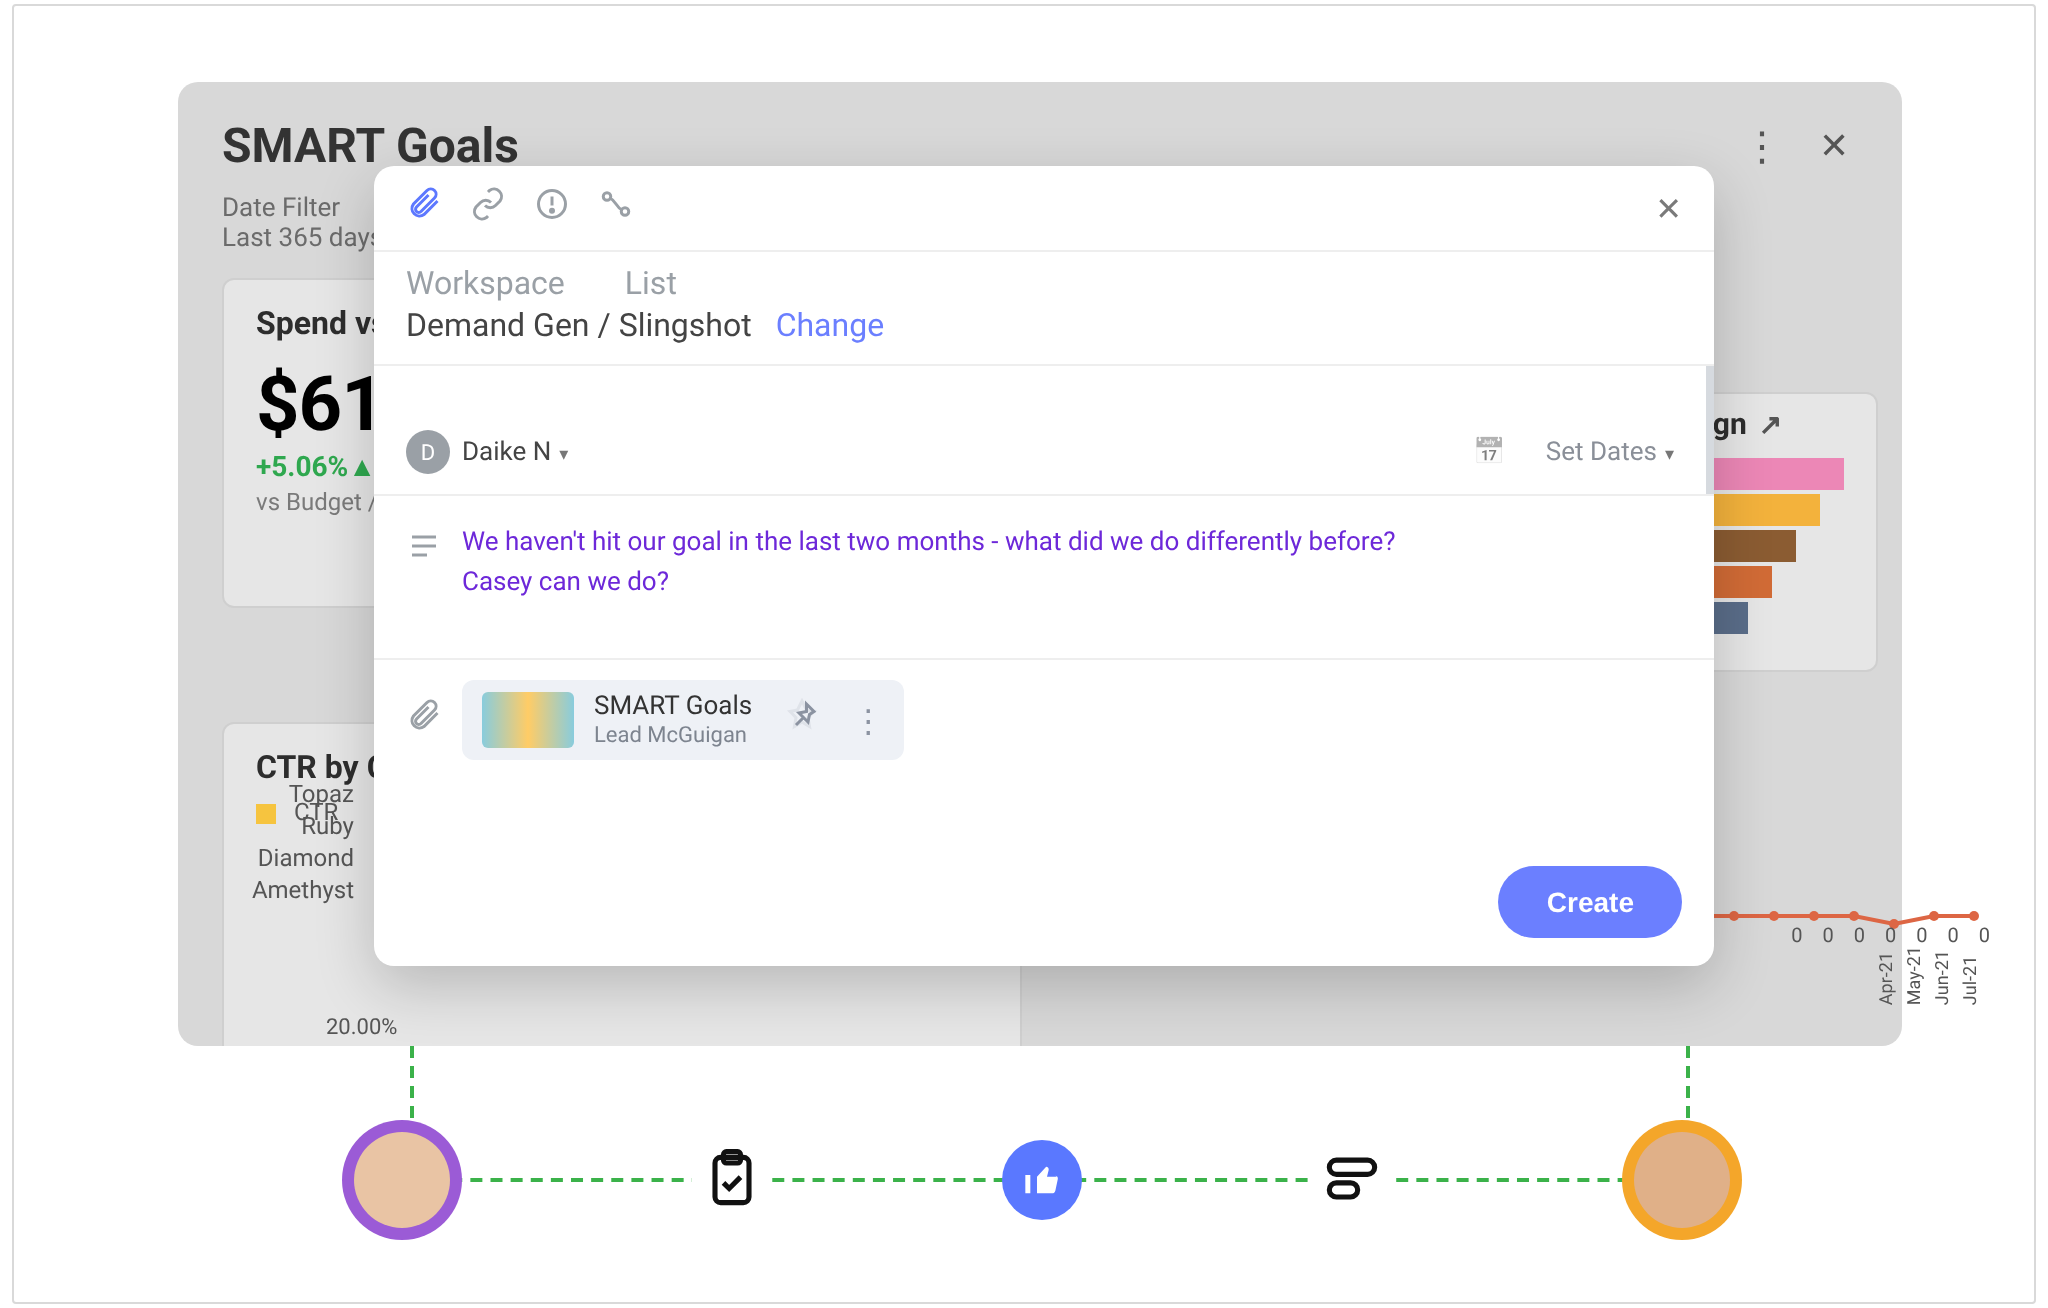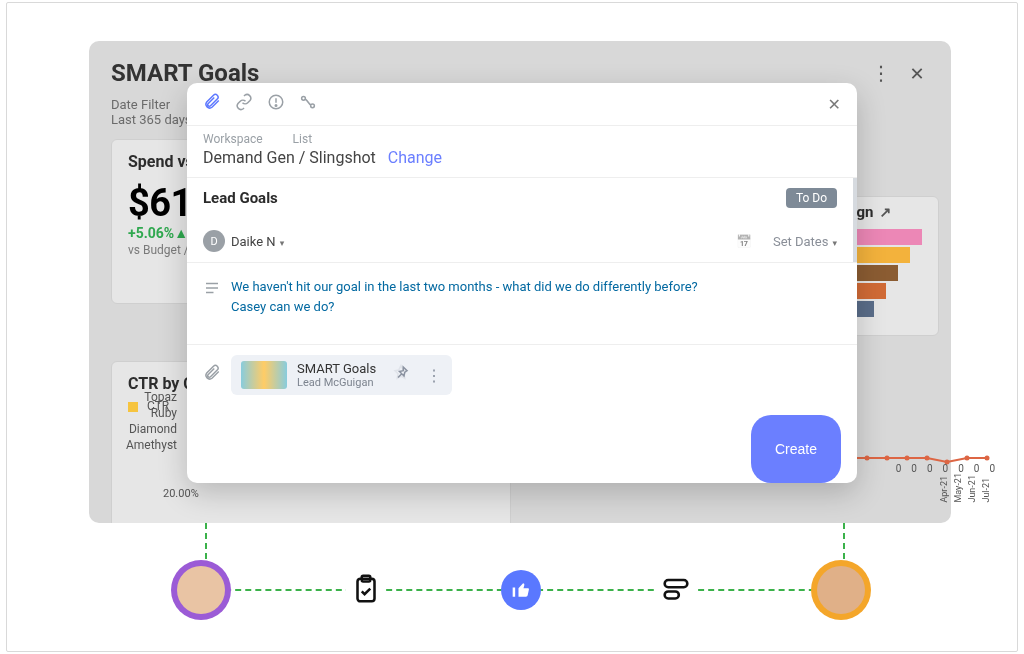--- a/index.html
+++ b/index.html
@@ -44,71 +44,71 @@
   .f1{background:#ec87b6;width:100%;} .f2{background:#f3b23c;width:86%;}
   .f3{background:#8b5c32;width:72%;} .f4{background:#d16b36;width:58%;}
   .f5{background:#5a6d89;width:44%;}
 
   .panel.ctr {
     position:absolute; left:22px; top:320px; width:400px; height:170px; background:#e6e6e6;
   }
   .legend-sq { display:inline-block; width:10px;height:10px;background:#f6c43f;margin-right:6px;vertical-align:middle;}
   .ylabels { position:absolute; left: 110px; top: 386px; font-size:12px; color:#555; line-height:16px; text-align:right;}
   .ylabels div { width:60px;}
-  .pct20 { position:absolute; left: 156px; top: 484px; font-size:11px; color:#555;}
+  .pct20 { position:absolute; left: 156px; top: 504px; font-size:11px; color:#555;}
 
   .spark { position:absolute; right:20px; top:410px; width:150px; height:90px; }
   .xdates { position:absolute; right:26px; top:470px; display:flex; gap:4px; }
   .xdates span { font-size:9px; color:#555; writing-mode:vertical-rl; transform:rotate(180deg);}
   .zeros { position:absolute; right:22px; top:460px; display:flex; gap:10px; }
   .zeros span { font-size:10px; color:#555;}
 
   
   .modal {
     position:absolute; left: 180px; top: 80px; width: 670px; height: 400px;
     background:#fff; border-radius:10px; box-shadow: 0 10px 30px rgba(0,0,0,.2);
     display:flex; flex-direction:column;
   }
   .m-top { padding: 10px 16px; border-bottom:1px solid #eee; display:flex; align-items:center; }
   .m-icons { display:flex; gap:14px; color:#9aa0a6;}
   .m-icons .selected { color:#5d78ff;}
   .svg-i { width:18px; height:18px; }
   .m-close { margin-left:auto; color:#7a7a7a; cursor:pointer; font-size:16px;}
 
   .m-crumb { padding: 6px 16px 10px 16px; font-size:13px; color:#666; border-bottom:1px solid #eee;}
-  .crumb-labels { font-size:12px; color:#9aa0a6; display:flex; gap:30px; margin-bottom:2px;}
+  .crumb-labels { font-size:16px; color:#9aa0a6; display:flex; gap:30px; margin-bottom:2px;}
   .crumb-vals { font-size:16px; color:#444;}
   .change-link { color:#6b7fff; margin-left:8px;}
 
   .m-body { padding: 10px 16px; border-right:4px solid #d6dadf; flex:0 0 auto;}
   .task-row1 { display:flex; align-items:center;}
   .task-title { font-weight:700; font-size:15px; color:#2b2b2b;}
   .status-pill { margin-left:auto; background:#7e8a97; color:#fff; font-size:12px; padding:3px 10px; border-radius:4px;}
 
   .task-row2 { display:flex; align-items:center; margin-top:22px; font-size:13px; color:#444;}
   .avatar { width:22px;height:22px;border-radius:50%; background:#9aa0a6; color:#fff; font-size:11px; display:inline-flex;align-items:center;justify-content:center; margin-right:6px;}
   .chev::after{content:"▾"; font-size:9px; color:#777; margin-left:4px;}
   .setdates{ margin-left:auto; color:#8a8f98; display:flex; align-items:center; gap:20px;}
   .cal-ic::before{content:"📅"; filter:grayscale(1); opacity:.5;}
 
   .m-desc-wrap { padding: 14px 16px 4px 16px; display:flex; gap:10px; border-top:1px solid #eee;}
   .lined-ic { color:#9aa0a6; margin-top:2px;}
-  .m-desc { font-size:13px; color:#0369a1; line-height:1.5;}
+  .m-desc { font-size:13px; color:#6d28d9; line-height:1.5;}
 
   .m-attach { margin-top:24px; padding: 10px 16px; display:flex; align-items:center; border-top:1px solid #eee;}
   .clip { color:#9aa0a6; margin-right:10px;}
   .card { display:flex; align-items:center; background:#eef1f6; border-radius:6px; padding:6px 10px; gap:10px;}
   .thumb { width:46px; height:28px; background:linear-gradient(90deg,#8cd,#fc6,#8cd); border-radius:3px;}
   .card .t1{font-size:13px; color:#333;}
   .card .t2{font-size:11px; color:#7d848f;}
   .pin{color:#8b93a1; margin-left:6px;}
   .card-dots{color:#8b93a1; margin-left:6px;}
 
   .m-footer { margin-top:auto; padding: 10px 16px 14px 16px; display:flex;}
-  .create-btn { margin-left:auto; background:#6b7fff; color:#fff; border:none; padding:26px 24px; border-radius:20px; font-size:14px; font-weight:400; cursor:pointer;}
+  .create-btn { margin-left:auto; background:#6b7fff; color:#fff; border:none; padding:10px 24px; border-radius:20px; font-size:14px; font-weight:700; cursor:pointer;}
 
   
   .strip { position:absolute; left: 164px; top: 552px; width: 700px; height: 70px; display:flex; align-items:center; justify-content:space-between;}
   .connector { position:absolute; left:198px; top:586px; width:640px; height:0; border-top:2px dashed #3bb24a; z-index:0;}
   .vline1 { position:absolute; left:198px; top:520px; height:66px; border-left:2px dashed #3bb24a;}
   .vline2 { position:absolute; left:836px; top:520px; height:66px; border-left:2px dashed #3bb24a;}
   .persona { width:60px; height:60px; border-radius:50%; background:#f4a62a; position:relative; z-index:1; background-size:cover;}
   .persona.p1{ background:#9b5bd6;}
   .persona .face{ position:absolute; inset:6px; border-radius:50%; background:#e9c4a4; }
   .node { width:40px; height:40px; display:inline-flex; align-items:center; justify-content:center; position:relative; z-index:1; background:#fff; }
@@ -241,24 +241,20 @@
       </div>
       <div class="crumb-vals">
         <span>Demand Gen</span>
         <span>/</span>
         <span>Slingshot</span>
         <span class="change-link">Change</span>
       </div>
     </div>
 
     <div class="m-body">
-      <div class="task-row1">
-        <span class="task-title">Lead Goals</span>
-        <span class="status-pill">To Do</span>
-      </div>
       <div class="task-row2">
         <span class="avatar">D</span>
         <span class="chev">Daike N</span>
         <span class="setdates">
           <span class="cal-ic"></span>
           <span class="chev">Set Dates</span>
         </span>
       </div>
     </div>
 

